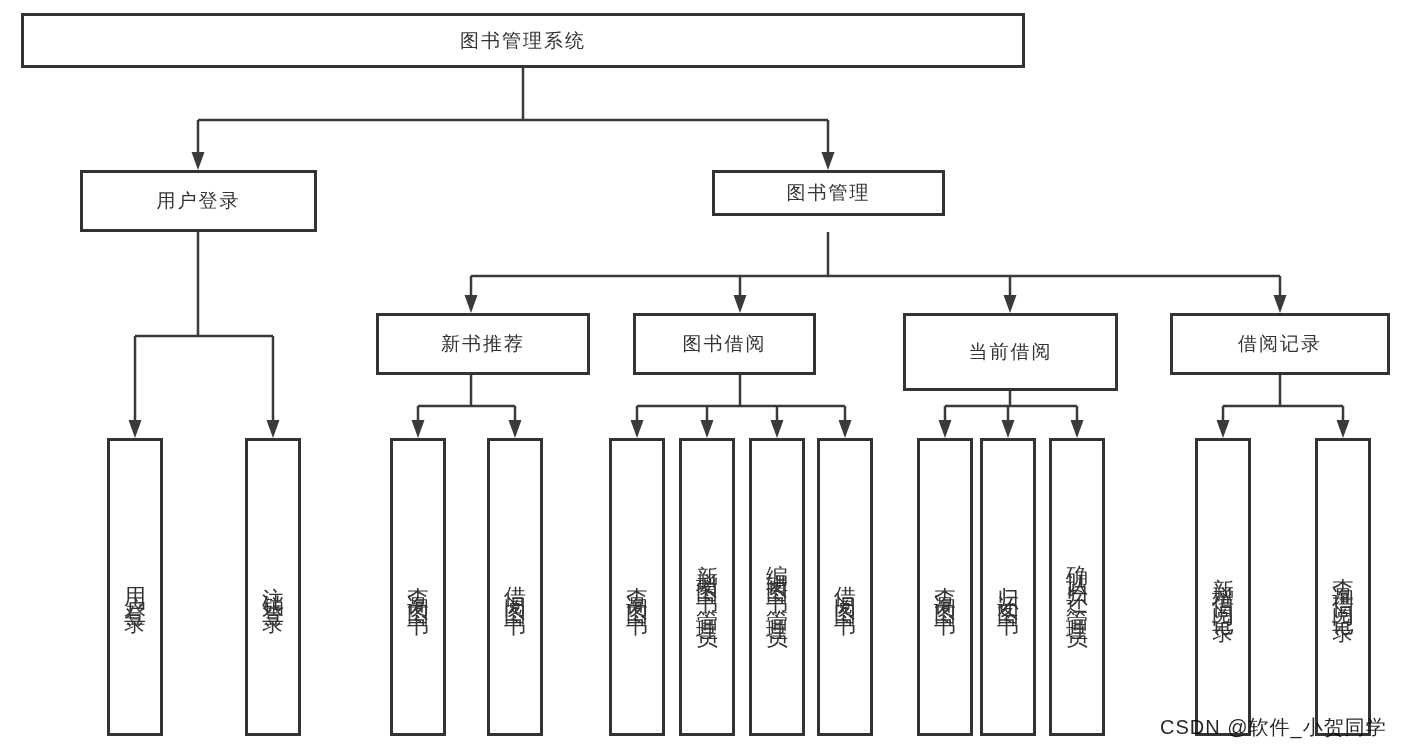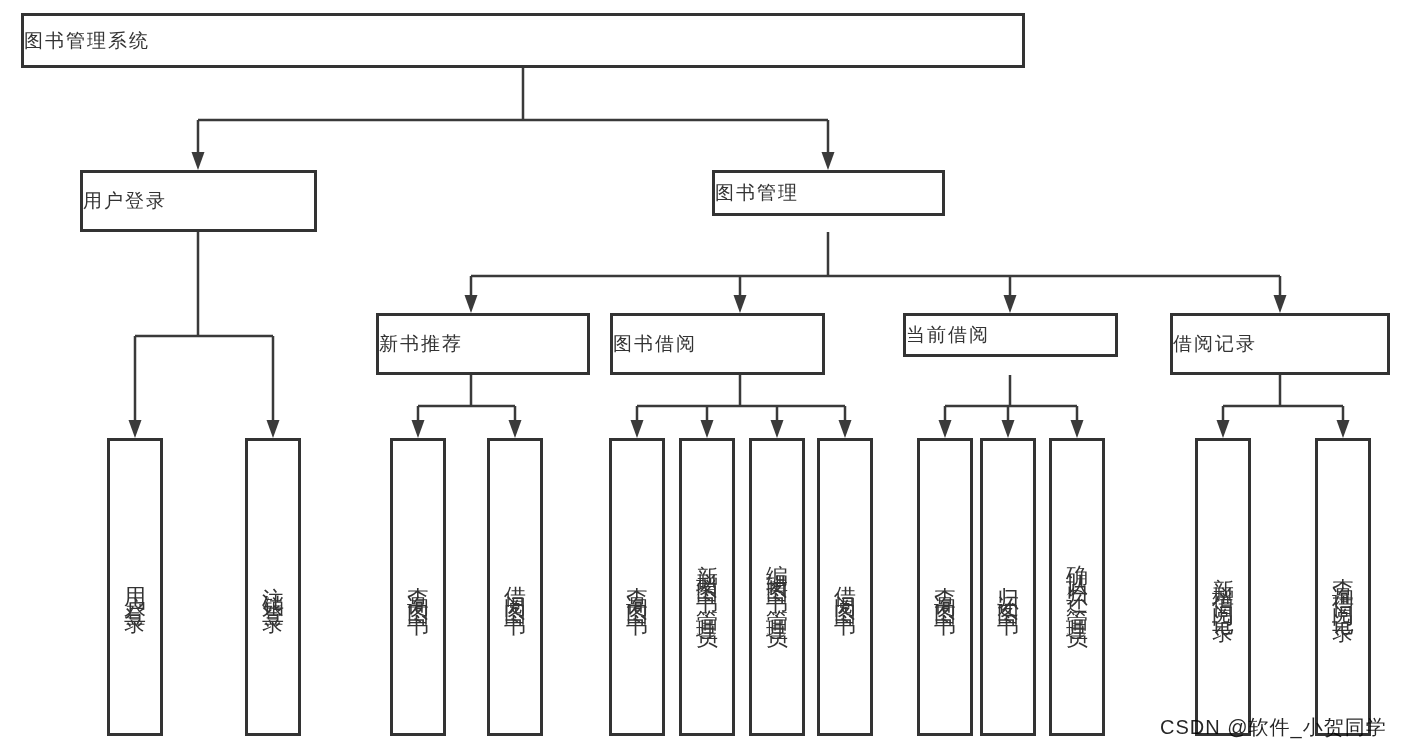--- a/index.html
+++ b/index.html
@@ -21,33 +21,34 @@
     width: 1405px;
     height: 747px;
   }
   .node {
     position: absolute;
     box-sizing: border-box;
     background: #ffffff;
     border: 3px solid #333333;
     display: flex;
     align-items: center;
+    justify-content: center;
     color: #333333;
   }
   .node-h {
     font-size: 19px;
     letter-spacing: 2px;
     font-weight: 500;
   }
   .node-root  { left: 21px;  top: 13px;  width: 1004px; height: 55px; }
   .node-lv2-0 { left: 80px;  top: 170px; width: 237px;  height: 62px; }
   .node-lv2-1 { left: 712px; top: 170px; width: 233px;  height: 46px; }
   .node-lv3-0 { left: 364px; top: 313px; width: 214px;  height: 62px; margin-left: 12px; }
-  .node-lv3-1 { left: 610px; top: 313px; width: 215px;  height: 62px; }
-  .node-lv3-2 { left: 903px; top: 313px; width: 215px;  height: 44px; }
+  .node-lv3-1 { left: 633px; top: 313px; width: 183px;  height: 62px; }
+  .node-lv3-2 { left: 903px; top: 313px; width: 215px;  height: 78px; }
   .node-lv3-3 { left: 1170px;top: 313px; width: 220px;  height: 62px; }
   .leaf {
     position: absolute;
     box-sizing: border-box;
     top: 438px;
     width: 56px;
     height: 298px;
     background: #ffffff;
     border: 3px solid #333333;
     display: flex;

